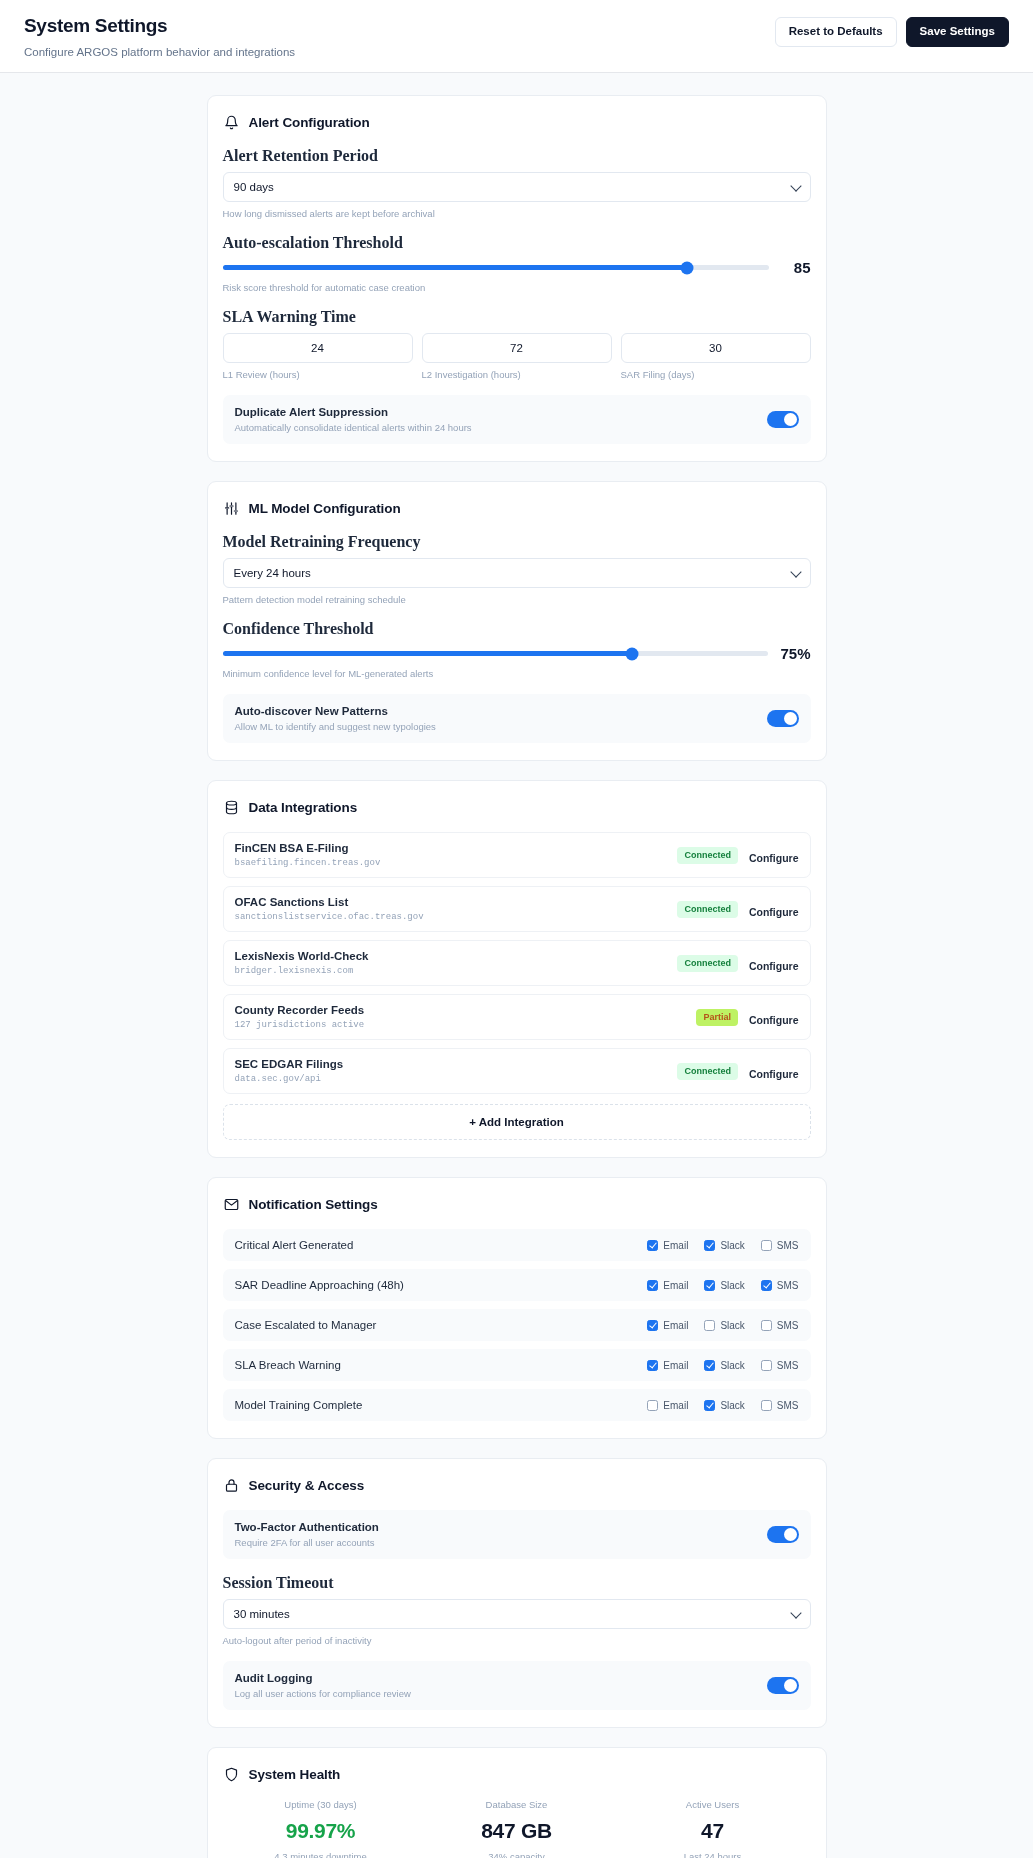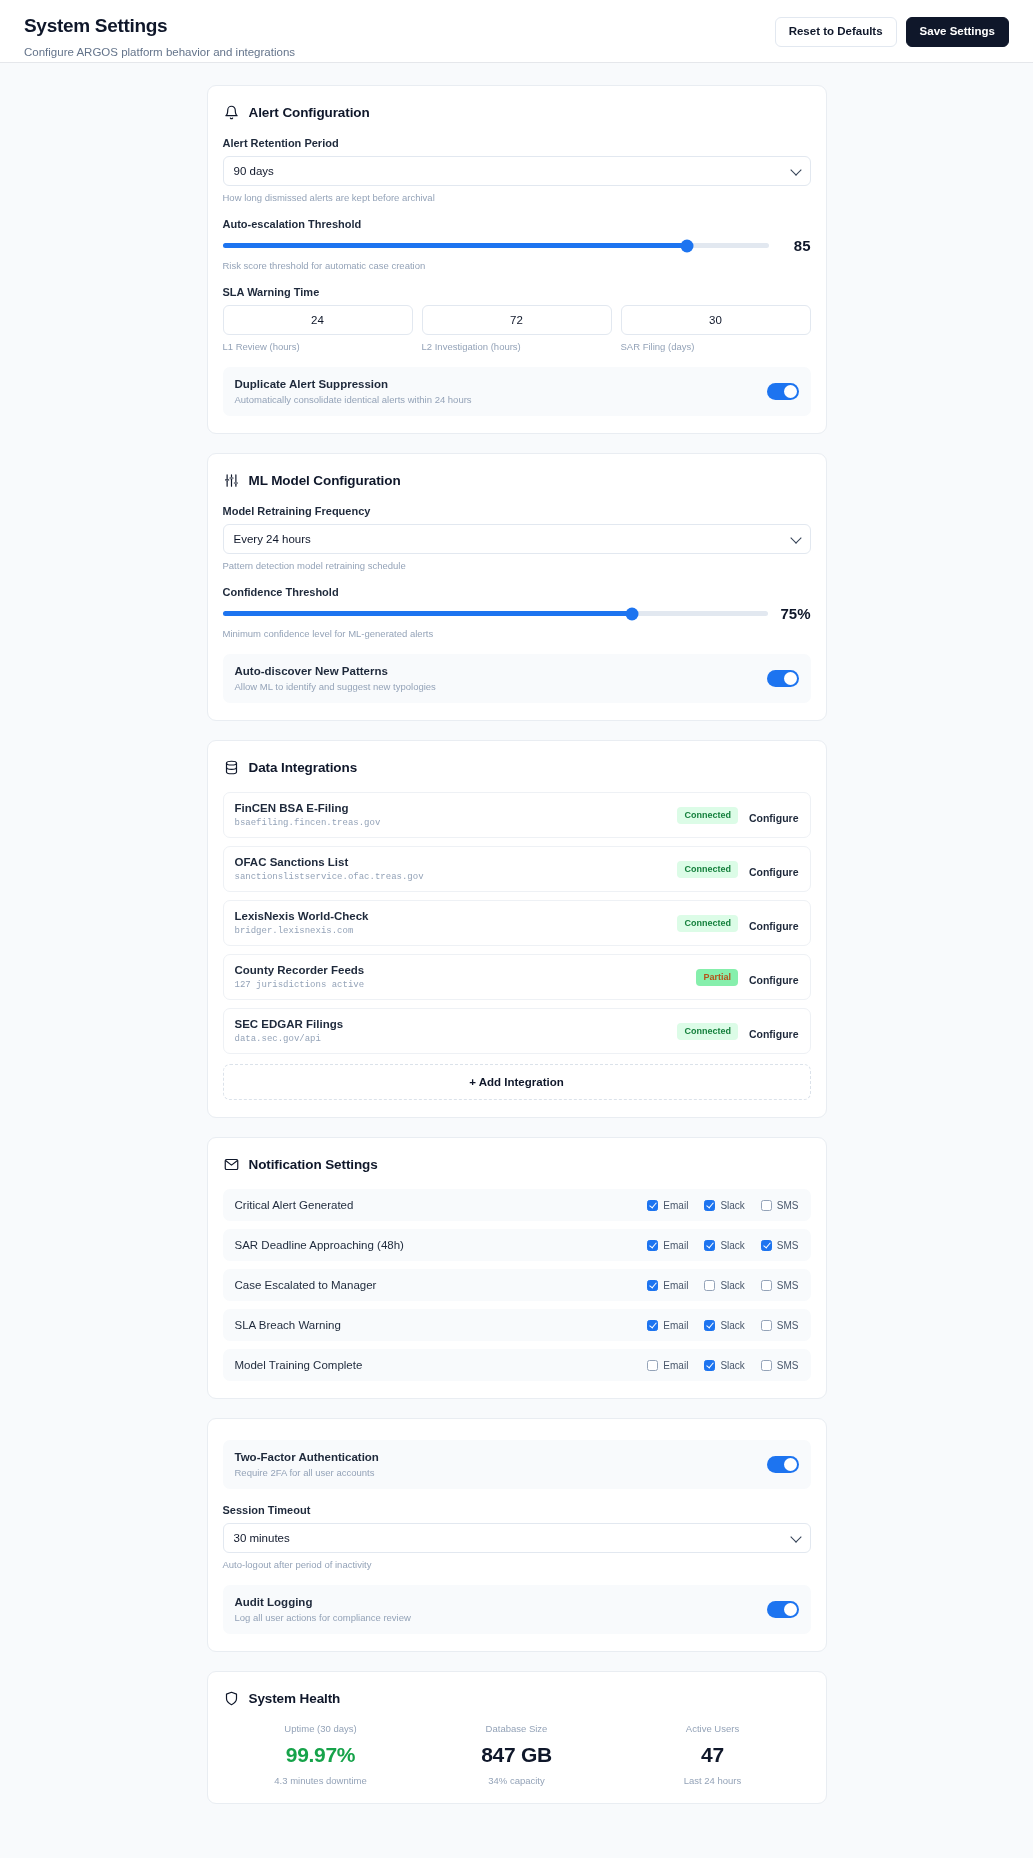--- a/index.html
+++ b/index.html
@@ -12,21 +12,21 @@
   }
 
   
   .topbar {
     background: #ffffff;
     border-bottom: 1px solid #e5e7eb;
     padding: 14px 24px 16px 24px;
     display: flex;
     align-items: flex-start;
     justify-content: space-between;
-    height: 63px;
+    height: 73px;
   }
   .topbar-left { padding-top: 1px; }
   .page-title {
     font-size: 19px;
     font-weight: 700;
     letter-spacing: -0.3px;
     color: #0f172a;
     line-height: 1.2;
   }
   .page-sub {
@@ -87,25 +87,26 @@
     font-size: 13.5px;
     font-weight: 700;
     letter-spacing: -0.1px;
     color: #0f172a;
   }
 
   
   .field { margin-bottom: 15px; }
   .field:last-child { margin-bottom: 0; }
   .field-label {
-    font-size: 11px;
+    font-size: 16px;
     font-weight: 600;
     color: #1e293b;
     margin-bottom: 7px;
     display: block;
+    font-family: Liberation Serif, serif;
   }
   .field-hint {
     font-size: 9.5px;
     color: #94a3b8;
     margin-top: 6px;
   }
   .select-wrap { position: relative; }
   select.ctl {
     width: 100%;
     font-family: "Liberation Sans", sans-serif;
@@ -243,21 +244,21 @@
   }
   .integ-right { display: flex; align-items: flex-end; gap: 11px; }
   .badge {
     font-size: 9px;
     font-weight: 700;
     border-radius: 4px;
     padding: 4px 7px;
     line-height: 1;
   }
   .badge.connected { background: #dcfce7; color: #15803d; }
-  .badge.partial { background: #86efac; color: #b4531a; }
+  .badge.partial { background: #bef264; color: #b4531a; }
   .configure-link {
     font-size: 10.5px;
     font-weight: 600;
     color: #1e293b;
     cursor: pointer;
   }
   .add-integration {
     width: 100%;
     border: 1px dashed #dbe2ea;
     background: #ffffff;
@@ -634,20 +635,29 @@
             <div class="chan">
               <span class="cbox"></span>
               <span class="chan-label">SMS</span>
             </div>
           </div>
         </div>
       </div>
   </div>
 
   <div class="card">
+    <div class="card-head">
+      <span class="card-head-icon">
+        <svg width="15" height="15" viewBox="0 0 24 24" fill="none" stroke="currentColor" stroke-width="1.9" stroke-linecap="round" stroke-linejoin="round">
+          <rect x="4" y="10" width="16" height="11" rx="2"></rect>
+          <path d="M8 10V7a4 4 0 0 1 8 0v3"></path>
+        </svg>
+      </span>
+      <span class="card-head-title">Security &amp; Access</span>
+    </div>
 
     <div class="toggle-row" style="margin-bottom:15px;">
       <div class="toggle-texts">
         <div class="t1">Two-Factor Authentication</div>
         <div class="t2">Require 2FA for all user accounts</div>
       </div>
       <div class="switch on">
           <div class="knob"></div>
         </div>
     </div>

